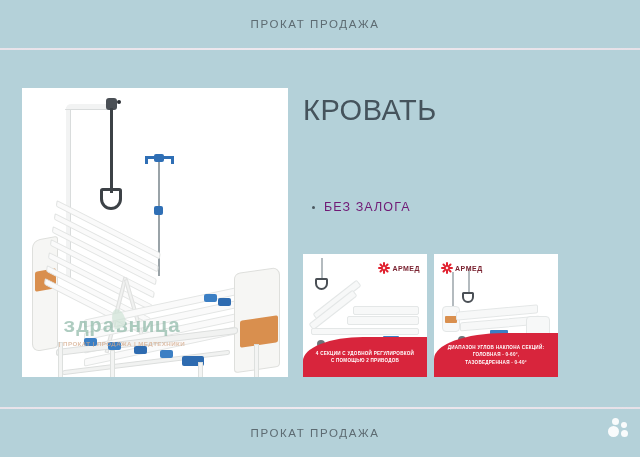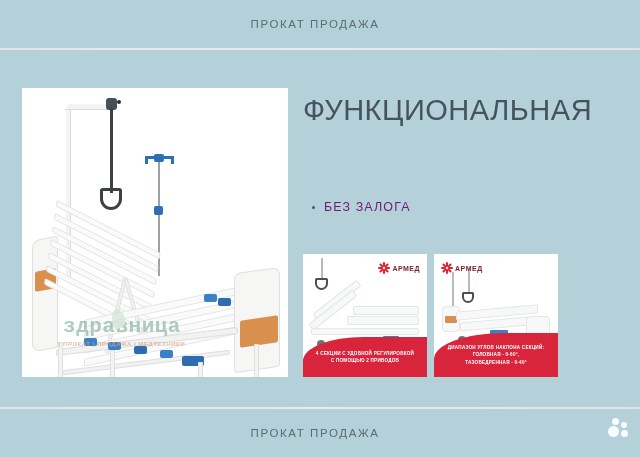--- a/index.html
+++ b/index.html
@@ -230,21 +230,21 @@
       <div id="wm-leaf"></div>
       <div id="wm-main">здравница</div>
       <div id="wm-sub">
         <span>| ПРОКАТ | ПРОДАЖА |</span>
         <span>МЕДТЕХНИКИ</span>
       </div>
     </div>
   </div>
 
   <div id="headline">
-    <span class="line2">ФУНКЦИОНАЛЬНАЯ</span>
+    <span class="line1">КРОВАТЬ</span>
   </div>
 
   <ul id="feature-list">
     <li>
       <span>БЕЗ ЗАЛОГА</span>
     </li>
   </ul>
 
   <div class="info-card" id="info-card-1">
     <div class="mini mini-pole" style="left:18px; top:4px;  width:2px; height:22px;"></div>

